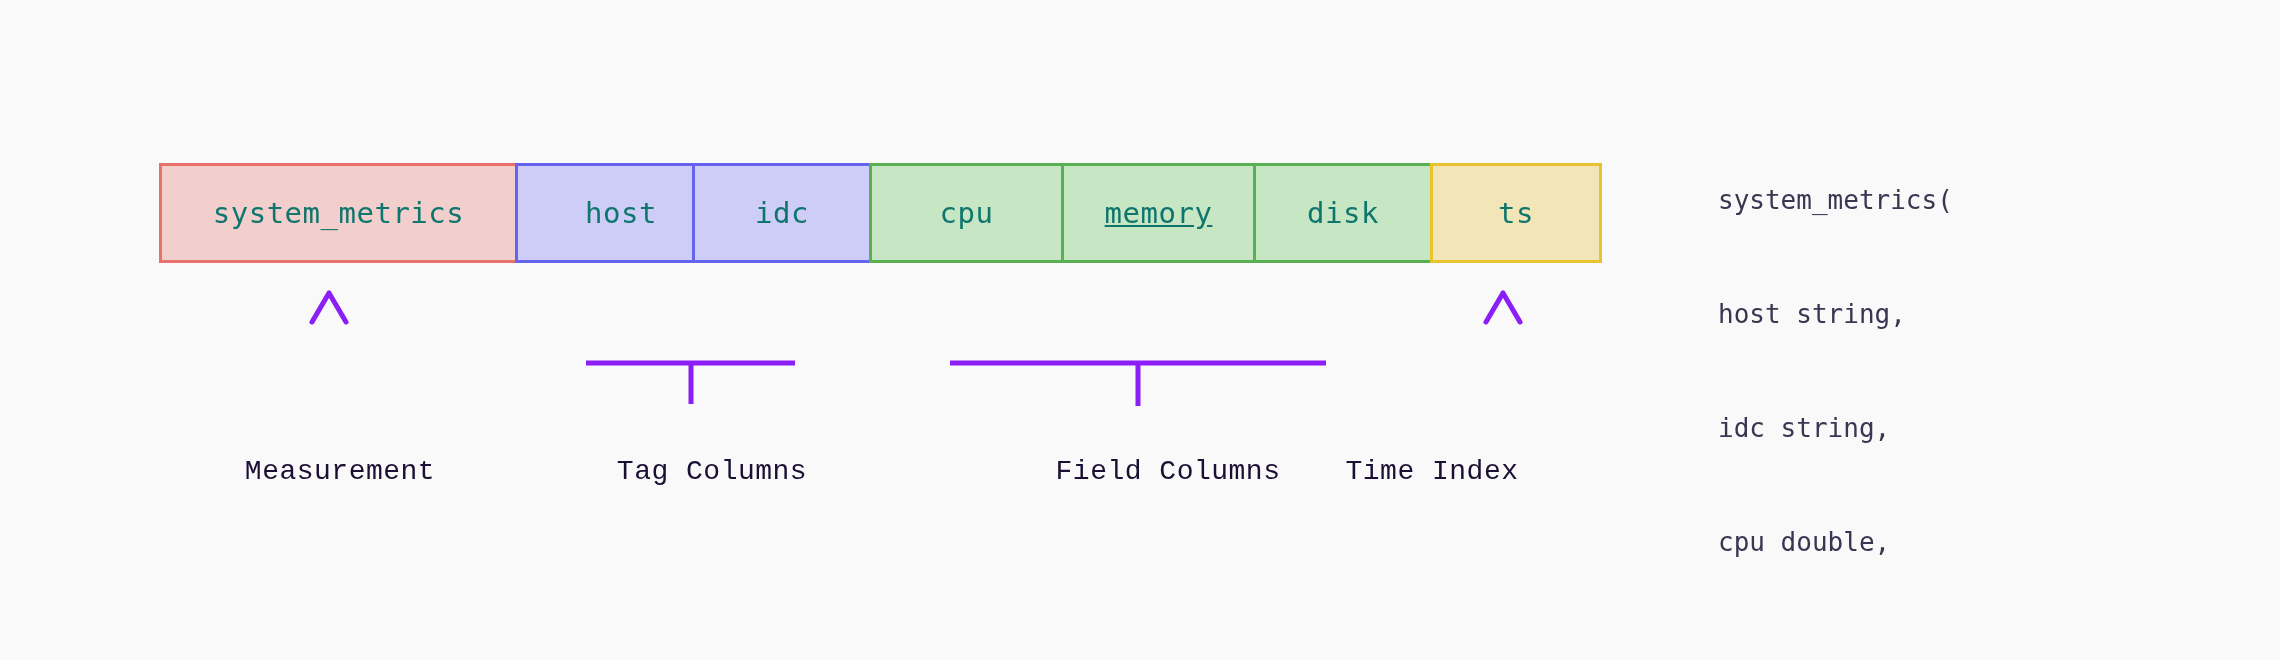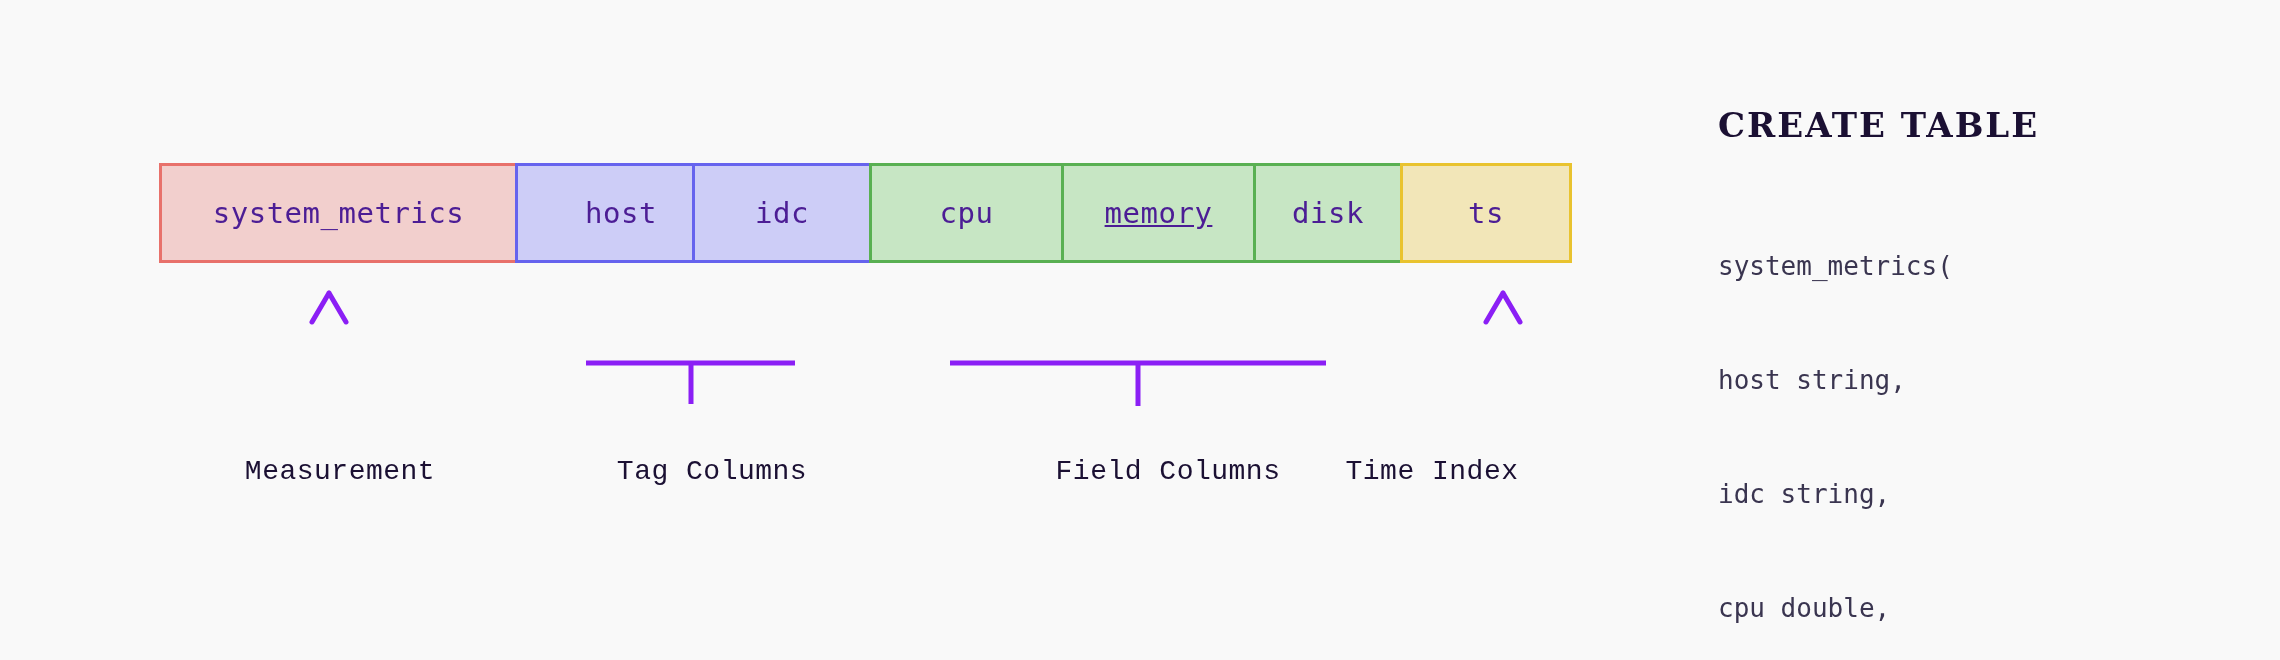--- a/index.html
+++ b/index.html
@@ -12,31 +12,31 @@
   }
   #stage{position:absolute;left:0;top:0;width:2280px;height:660px;}
 
   
   .bar{position:absolute;left:159px;top:163px;height:100px;display:flex;}
   .cell{
     box-sizing:border-box;
     display:flex;align-items:center;justify-content:center;
     font-family:"DejaVu Sans Mono",monospace;
     font-size:29px;
-    color:#4c1d95;
+    color:#0f766e;
     letter-spacing:0.5px;
     border-style:solid;
     border-width:3px;
     margin-left:-3px;
   }
   .cell:first-child{margin-left:0;}
   .cell.measurement{width:359px;background:#f2cfcd;border-color:#e8716b;}
   .cell.tag{width:180px;background:#cdcdf7;border-color:#6663ee;}
   .cell.field{width:195px;background:#c7e6c4;border-color:#59b052;}
-  .cell.field.f3{width:150px;}
+  .cell.field.f3{width:180px;}
   .cell.time{width:172px;background:#f2e6b8;border-color:#e9c32f;}
 
   
   .connectors{position:absolute;left:0;top:0;width:2280px;height:660px;pointer-events:none;}
 
   
   .label{
     position:absolute;
     font-family:Liberation Mono, monospace;
     font-size:28px;
@@ -139,21 +139,20 @@
       <path d="M 1503 293 L 1486 322 M 1503 293 L 1520 322" stroke="#8b1ff5" stroke-width="5" fill="none" stroke-linecap="round"></path>
     </g>
   </svg>
 
   <div class="label measurement">Measurement</div>
   <div class="label field">Field Columns</div>
   <div class="label tag">Tag Columns</div>
   <div class="label time">Time Index</div>
 
   <div class="sql">
-    <div class="sql-title">CREATE TABLE</div>
     <div class="sql-body">
       <div class="sql-line">system_metrics(</div>
       <div class="sql-line">host string,</div>
       <div class="sql-line">idc string,</div>
       <div class="sql-line">cpu double,</div>
       
       
       
       
     </div>

